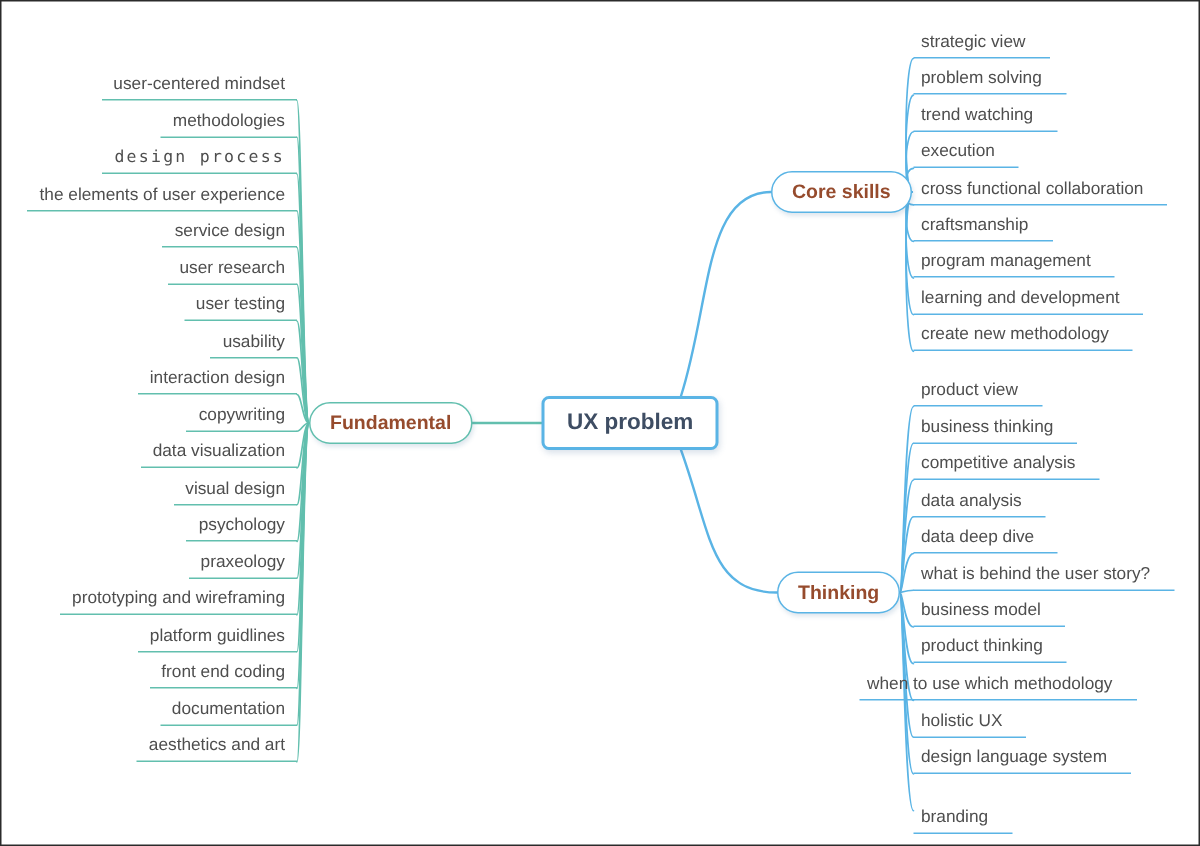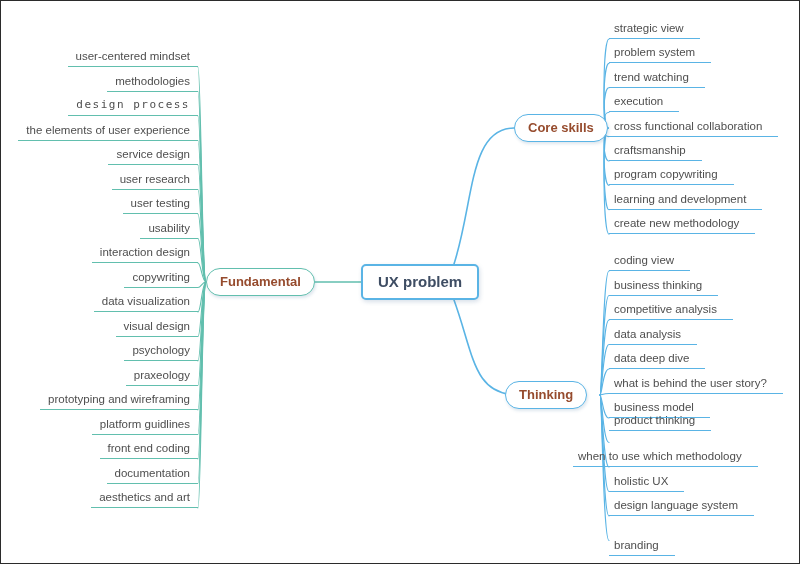--- a/index.html
+++ b/index.html
@@ -120,54 +120,54 @@
       <path d="M 599 394 C 601 394, 602 515, 608 515" fill="none" stroke="#5ab4e5" stroke-width="1.1" stroke-linecap="round"></path>
       <path d="M 599 394 C 601 394, 602 539.5, 608 539.5" fill="none" stroke="#5ab4e5" stroke-width="1.1" stroke-linecap="round"></path>
     </svg>
 
   <div id="center-node">UX problem</div>
 
   <div id="fundamental-node" class="branch" style="left:205px; top:267px;">Fundamental</div>
 
   <div id="core-skills-node" class="branch" style="left:513px; top:113px;">Core skills</div>
 
-  <div id="thinking-node" class="branch" style="left:504px; top:380px;">Thinking</div>
+  <div id="thinking-node" class="branch" style="left:517px; top:380px;">Thinking</div>
 <div class="leaf left" style="top: 48px; right: 601px; border-bottom-color: rgb(98, 191, 174);">user-centered mindset</div>
     <div class="leaf left" style="top: 72.5px; right: 601px; border-bottom-color: rgb(98, 191, 174);">methodologies</div>
     <div class="leaf left mono" style="top: 97px; right: 601px; border-bottom-color: rgb(98, 191, 174);">design process</div>
     <div class="leaf left" style="top: 121.5px; right: 601px; border-bottom-color: rgb(98, 191, 174);">the elements of user experience</div>
     <div class="leaf left" style="top: 146px; right: 601px; border-bottom-color: rgb(98, 191, 174);">service design</div>
     <div class="leaf left" style="top: 170.5px; right: 601px; border-bottom-color: rgb(98, 191, 174);">user research</div>
     <div class="leaf left" style="top: 195px; right: 601px; border-bottom-color: rgb(98, 191, 174);">user testing</div>
     <div class="leaf left" style="top: 219.5px; right: 601px; border-bottom-color: rgb(98, 191, 174);">usability</div>
     <div class="leaf left" style="top: 244px; right: 601px; border-bottom-color: rgb(98, 191, 174);">interaction design</div>
     <div class="leaf left" style="top: 268.5px; right: 601px; border-bottom-color: rgb(98, 191, 174);">copywriting</div>
     <div class="leaf left" style="top: 293px; right: 601px; border-bottom-color: rgb(98, 191, 174);">data visualization</div>
     <div class="leaf left" style="top: 317.5px; right: 601px; border-bottom-color: rgb(98, 191, 174);">visual design</div>
     <div class="leaf left" style="top: 342px; right: 601px; border-bottom-color: rgb(98, 191, 174);">psychology</div>
     <div class="leaf left" style="top: 366.5px; right: 601px; border-bottom-color: rgb(98, 191, 174);">praxeology</div>
     <div class="leaf left" style="top: 391px; right: 601px; border-bottom-color: rgb(98, 191, 174);">prototyping and wireframing</div>
     <div class="leaf left" style="top: 415.5px; right: 601px; border-bottom-color: rgb(98, 191, 174);">platform guidlines</div>
     <div class="leaf left" style="top: 440px; right: 601px; border-bottom-color: rgb(98, 191, 174);">front end coding</div>
     <div class="leaf left" style="top: 464.5px; right: 601px; border-bottom-color: rgb(98, 191, 174);">documentation</div>
     <div class="leaf left" style="top: 489px; right: 601px; border-bottom-color: rgb(98, 191, 174);">aesthetics and art</div>
     <div class="leaf right" style="top: 20px; left: 608px; border-bottom-color: rgb(90, 180, 229);">strategic view</div>
-    <div class="leaf right" style="top: 44.4px; left: 608px; border-bottom-color: rgb(90, 180, 229);">problem system</div>
+    <div class="leaf right" style="top: 44.4px; left: 608px; border-bottom-color: rgb(90, 180, 229);">problem solving</div>
     <div class="leaf right" style="top: 68.8px; left: 608px; border-bottom-color: rgb(90, 180, 229);">trend watching</div>
     <div class="leaf right" style="top: 93.2px; left: 608px; border-bottom-color: rgb(90, 180, 229);">execution</div>
     <div class="leaf right" style="top: 117.6px; left: 608px; border-bottom-color: rgb(90, 180, 229);">cross functional collaboration</div>
     <div class="leaf right" style="top: 142px; left: 608px; border-bottom-color: rgb(90, 180, 229);">craftsmanship</div>
-    <div class="leaf right" style="top: 166.4px; left: 608px; border-bottom-color: rgb(90, 180, 229);">program copywriting</div>
+    <div class="leaf right" style="top: 166.4px; left: 608px; border-bottom-color: rgb(90, 180, 229);">program management</div>
     <div class="leaf right" style="top: 190.8px; left: 608px; border-bottom-color: rgb(90, 180, 229);">learning and development</div>
     <div class="leaf right" style="top: 215.2px; left: 608px; border-bottom-color: rgb(90, 180, 229);">create new methodology</div>
-    <div class="leaf right" style="top: 252px; left: 608px; border-bottom-color: rgb(90, 180, 229);">coding view</div>
+    <div class="leaf right" style="top: 252px; left: 608px; border-bottom-color: rgb(90, 180, 229);">product view</div>
     <div class="leaf right" style="top: 276.5px; left: 608px; border-bottom-color: rgb(90, 180, 229);">business thinking</div>
     <div class="leaf right" style="top: 301px; left: 608px; border-bottom-color: rgb(90, 180, 229);">competitive analysis</div>
     <div class="leaf right" style="top: 325.5px; left: 608px; border-bottom-color: rgb(90, 180, 229);">data analysis</div>
     <div class="leaf right" style="top: 350px; left: 608px; border-bottom-color: rgb(90, 180, 229);">data deep dive</div>
     <div class="leaf right" style="top: 374.5px; left: 608px; border-bottom-color: rgb(90, 180, 229);">what is behind the user story?</div>
     <div class="leaf right" style="top: 399px; left: 608px; border-bottom-color: rgb(90, 180, 229);">business model</div>
-    <div class="leaf right" style="top: 412px; left: 608px; border-bottom-color: rgb(90, 180, 229);">product thinking</div>
+    <div class="leaf right" style="top: 423px; left: 608px; border-bottom-color: rgb(90, 180, 229);">product thinking</div>
     <div class="leaf right" style="top: 448px; left: 572px; border-bottom-color: rgb(90, 180, 229);">when to use which methodology</div>
     <div class="leaf right" style="top: 472.5px; left: 608px; border-bottom-color: rgb(90, 180, 229);">holistic UX</div>
     <div class="leaf right" style="top: 497px; left: 608px; border-bottom-color: rgb(90, 180, 229);">design language system</div>
     <div class="leaf right" style="top: 521.5px; left: 608px; border-bottom-color: rgb(90, 180, 229); margin-top: 15px;">branding</div>
   </div>
 
 </body></html>

